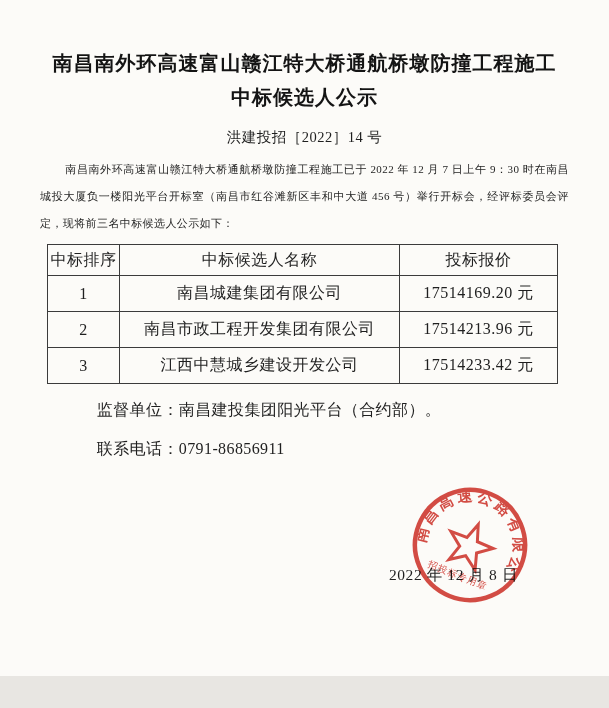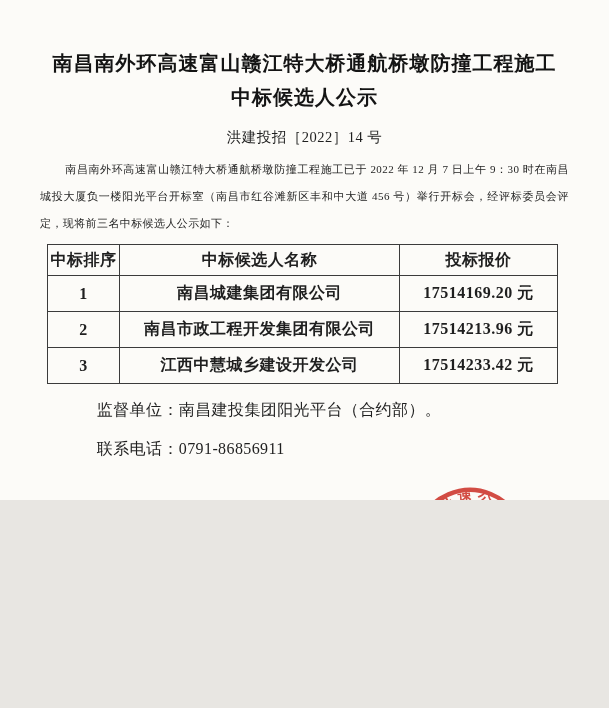--- a/index.html
+++ b/index.html
@@ -2,21 +2,21 @@
 <html><head>
 <meta charset="utf-8">
 <style>
   html,body{margin:0;padding:0;}
   body{
     background:#e8e6e2;
     font-family:"Liberation Serif","DejaVu Serif",serif;
   }
   .page{
     position:relative;
-    width:609px;height:500px;
+    width:609px;height:676px;
     margin:0 auto;
     background:#fcfbf8;
     color:#1f1f1f;
     overflow:hidden;
   }
   .content{
     padding:46px 40px 0 40px;
   }
   .title{
     text-align:center;
@@ -46,21 +46,21 @@
     margin-top:7px;
     margin-left:7px;
     width:510px;
     table-layout:fixed;
   }
   table.bid-table th, table.bid-table td{
     border:1.5px solid #3b3b3b;
     text-align:center;
     vertical-align:middle;
     font-size:16px;
-    font-weight:bold;
+    font-weight:normal;
     letter-spacing:0.5px;
     padding:0;
   }
   table.bid-table thead th{height:30px;}
   table.bid-table tbody td{height:35px;}
   .indent-line{
     font-size:16px;
     line-height:27px;
     padding-left:2.8em;
     letter-spacing:0.4px;

